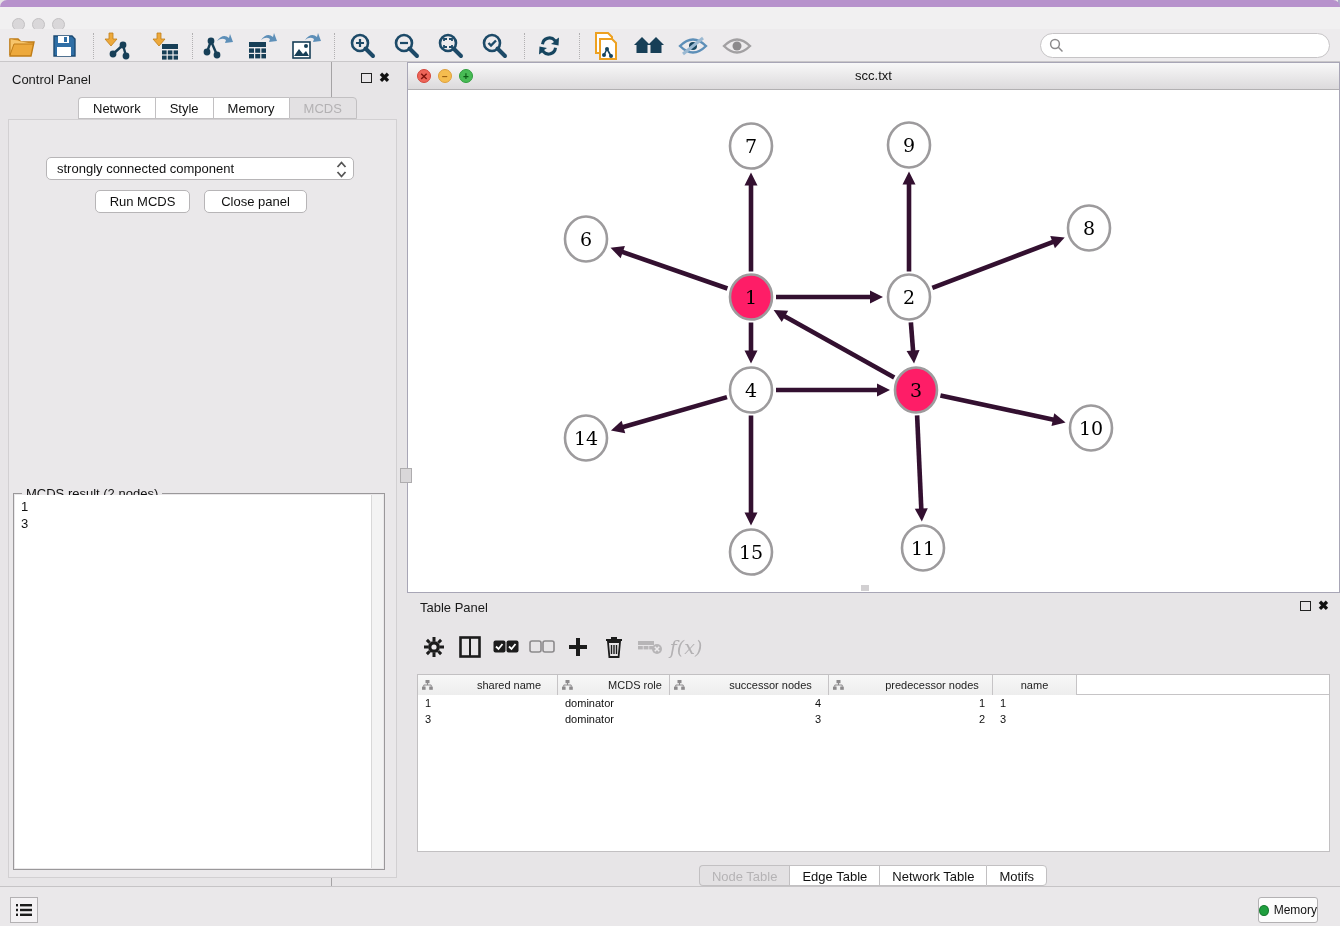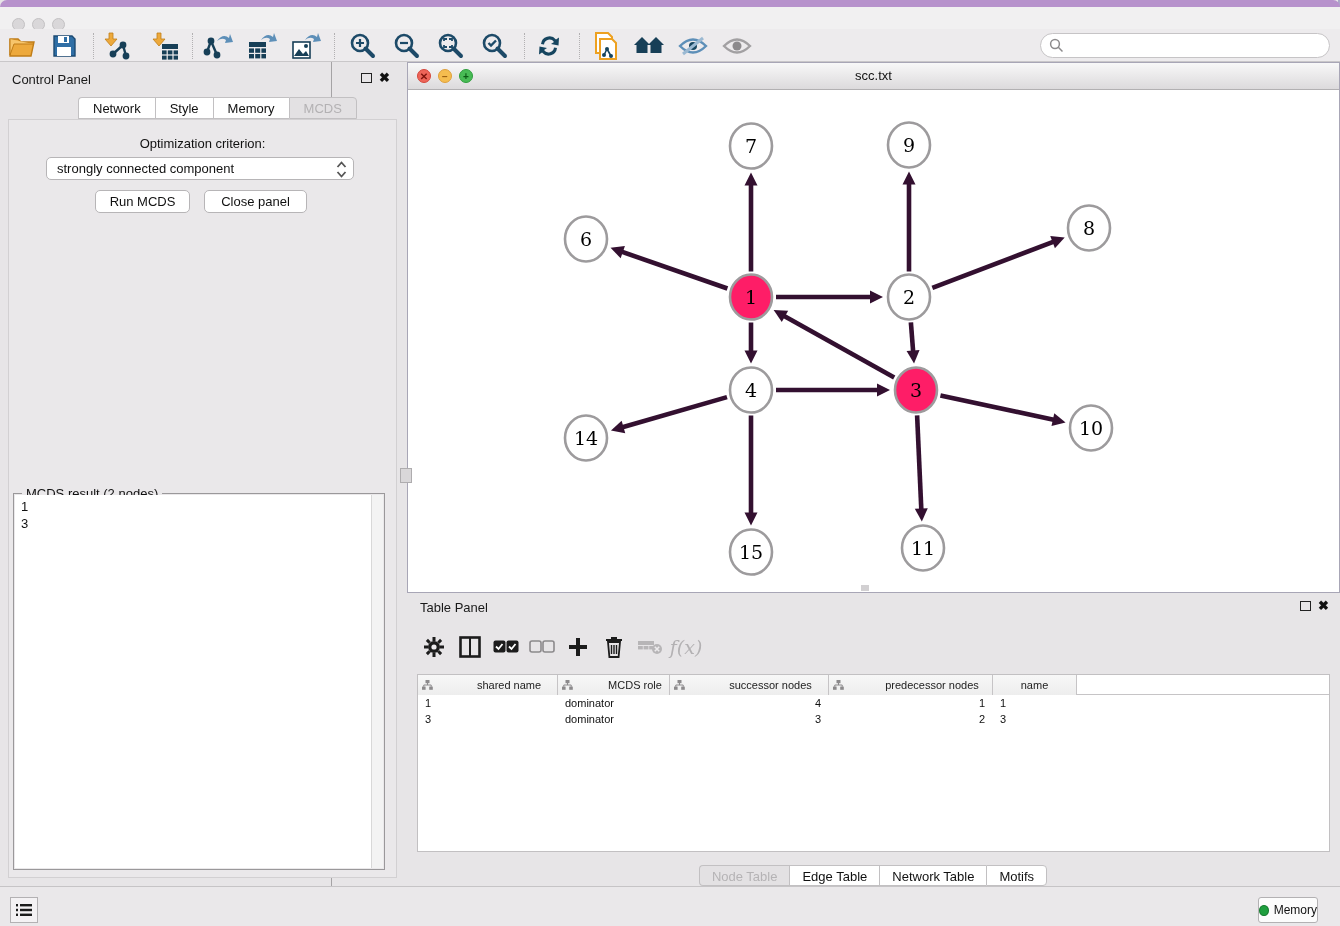--- a/index.html
+++ b/index.html
@@ -240,21 +240,20 @@
     <div class="cp-title">Control Panel</div>
     <span class="float-ico" style="top:11px; left:361px"></span>
     <span class="close-ico" style="top:10px; left:379px">✖</span>
     <div class="cp-tabs">
         <div class="cp-tab">Network</div>
         <div class="cp-tab">Style</div>
         <div class="cp-tab">Memory</div>
         <div class="cp-tab inactive-look">MCDS</div>
       </div>
     <div class="cp-content">
-      <div class="opt-label">Optimization criterion:</div>
       <div class="dropdown">
         <span>strongly connected component</span>
         <span class="dd-stepper">
           <svg width="13" height="19" viewBox="0 0 13 19">
               <path d="M2.5 7 L6.5 2.5 L10.5 7" fill="none" stroke="#555" stroke-width="1.8"></path>
               <path d="M2.5 12 L6.5 16.5 L10.5 12" fill="none" stroke="#555" stroke-width="1.8"></path>
             </svg>
         </span>
       </div>
       <div class="btn" style="top:70px; left:86px; width:95px">Run MCDS</div>

